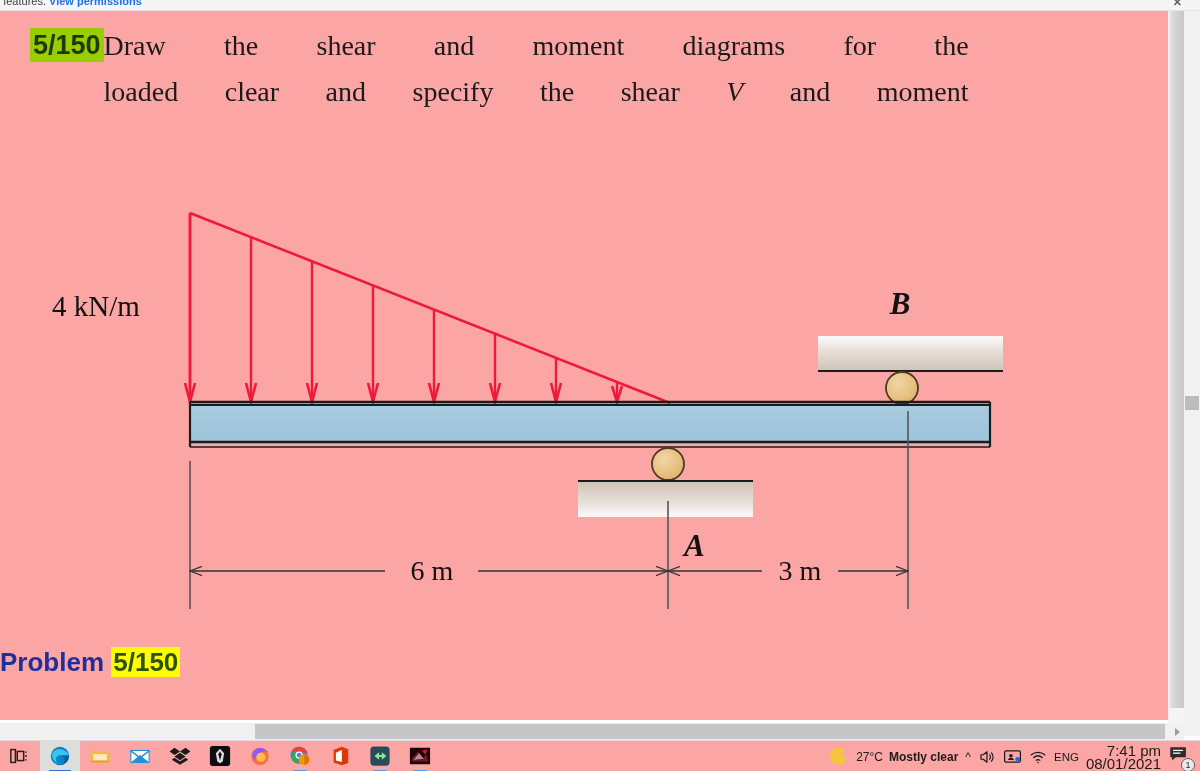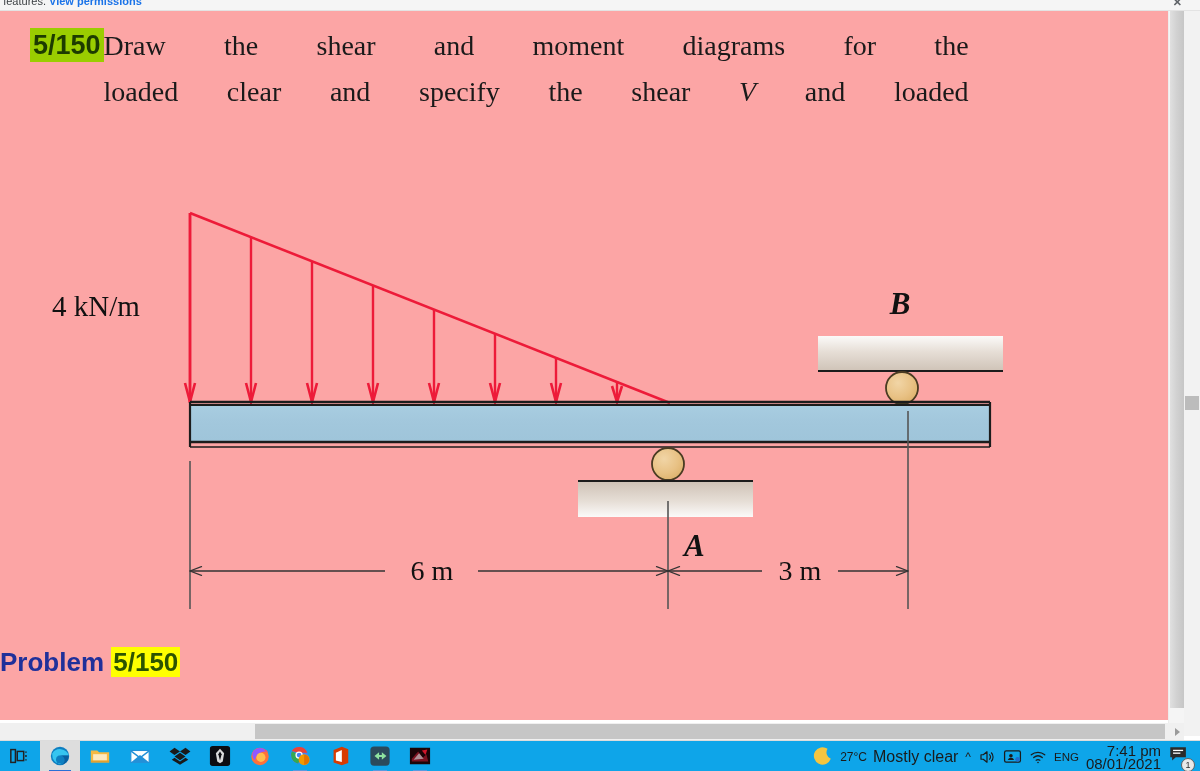--- a/index.html
+++ b/index.html
@@ -126,21 +126,21 @@
     font-weight: bold;
     font-size: 26px;
   }
   .cap .w { color: #20309a; }
   .cap .n { color: #2c5400; background: #ffff00; padding: 0 2px; }
 
   
   .taskbar {
     position: absolute; left: 0; bottom: 0;
     width: 1200px; height: 31px;
-    background: #0ea5e9;
+    background: #fca5a5;
     display: flex; align-items: center;
     border-top: 1px solid #dcdcdc;
   }
   .tb-left { display: flex; align-items: center; height: 31px; }
   .tb-item {
     position: relative;
     width: 40px; height: 31px;
     display: flex; align-items: center; justify-content: center;
   }
   .tb-item.active { background: #dddddd; }
@@ -156,21 +156,21 @@
 
   .tray {
     position: absolute; right: 0; top: 0; height: 31px;
     display: flex; align-items: center; gap: 7px;
     padding-right: 6px;
     font-family: "Liberation Sans", sans-serif;
     font-size: 11.5px; color: #1b1b1b;
   }
   .tray .wx { display: flex; align-items: center; gap: 6px; }
   .tray .temp { font-size: 12px; }
-  .tray .cond { font-size: 16px; }
+  .tray .cond { font-size: 12px; font-weight: bold; }
   .tray .chev { font-size: 12px; color: #202020; }
   .tray .clock { text-align: right; line-height: 13px; font-size: 15px; }
   .tray svg { display: block; }
   .notif { position: relative; width: 26px; height: 26px; }
   .notif .badge {
     position: absolute; right: -1px; bottom: -2px;
     width: 14px; height: 14px; border-radius: 50%;
     border: 1px solid #606060; background: #e9e9e9;
     font-size: 9px; line-height: 12px; text-align: center; color: #303030;
   }
@@ -189,21 +189,21 @@
     <div class="chrome-close">✕</div>
   </div>
 
   <div class="doc-viewport">
 
     <div class="statement">
       <div class="stmt-row">
         <div class="prob-num">5/150</div>
         <div class="stmt-text">
           <span class="ln j">Draw the shear and moment diagrams for the</span>
-          <span class="ln j"><span>loaded clear and specify the shear </span><i>V</i><span> and loaded</span></span>
+          <span class="ln j"><span>loaded clear and specify the shear </span><i>V</i><span> and moment</span></span>
         </div>
       </div>
     </div>
 
     <div class="figure">
       <svg class="fig-svg" width="1040" height="540" viewBox="0 0 1040 540">
         <defs>
           <linearGradient id="blockGradA" x1="0" y1="0" x2="0" y2="1">
             <stop offset="0%" stop-color="#cfc3b7"></stop>
             <stop offset="55%" stop-color="#e6ded6"></stop>

